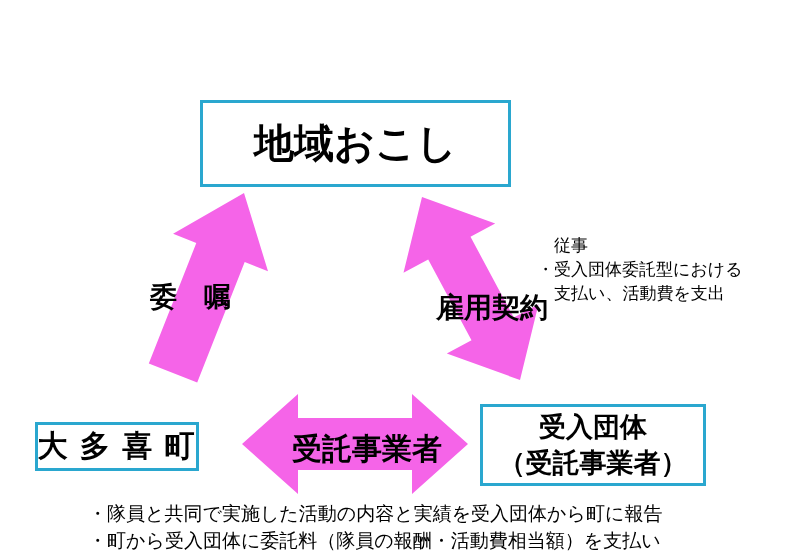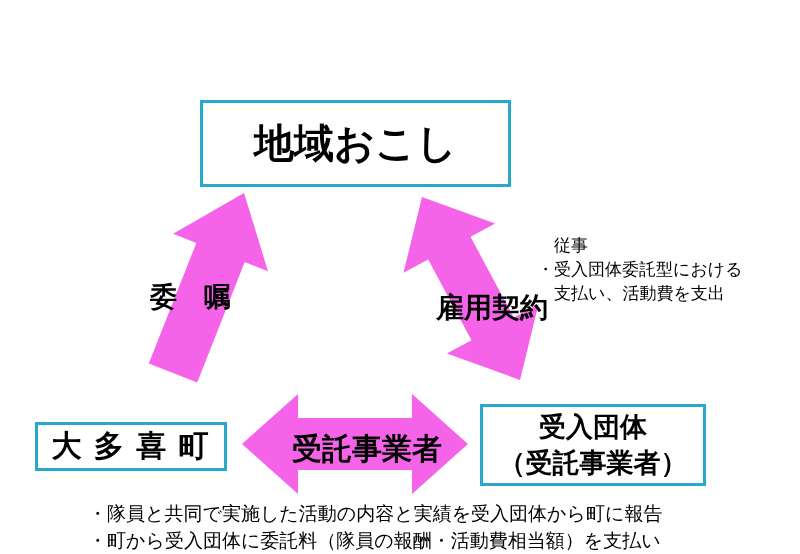--- a/index.html
+++ b/index.html
@@ -11,21 +11,21 @@
   .abs{position:absolute;}
   svg.arrows{position:absolute;left:0;top:0;width:800px;height:554px;}
   .slide-title{left:70px;top:6px;font-size:27px;font-weight:bold;line-height:37px;white-space:nowrap;}
   .slide-title .t2{padding-left:30px;}
   .node-box{
     border:3px solid #2AA7CF;background:#ffffff;box-sizing:border-box;
     display:flex;flex-direction:column;align-items:center;justify-content:center;
     font-weight:bold;text-align:center;
   }
   .box-volunteer{left:200px;top:100px;width:311px;height:87px;font-size:40px;line-height:37px;}
-  .box-town{left:35px;top:422px;width:192px;height:49px;font-size:30px;letter-spacing:2px;white-space:nowrap;}
+  .box-town{left:35px;top:422px;width:164px;height:49px;font-size:30px;letter-spacing:2px;white-space:nowrap;}
   .box-host{left:480px;top:404px;width:226px;height:82px;font-size:27px;line-height:36px;white-space:nowrap;}
   .rel-label{font-weight:bold;white-space:nowrap;text-align:right;}
   .lbl-commission{left:150px;top:279px;font-size:27px;}
   .lbl-employment{left:420px;top:289px;font-size:28px;margin-left:16px;}
   .lbl-consignment{left:292px;top:429px;font-size:30px;}
   .note{white-space:nowrap;}
   .note-employment{left:537px;top:234px;font-size:17px;line-height:24px;}
   .note-consignment{left:88px;top:500px;font-size:19px;line-height:27px;}
 </style>
 </head>

